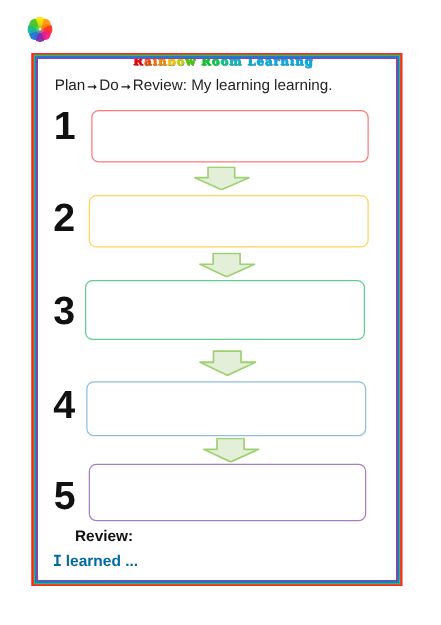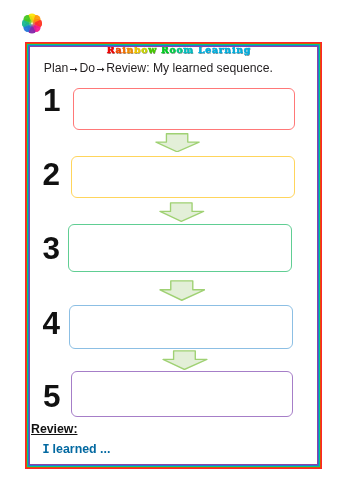--- a/index.html
+++ b/index.html
@@ -38,22 +38,22 @@
   .numlabel {
     position:absolute; font-family:"Liberation Sans", sans-serif;
     font-weight:bold; font-size:31.5px; color:#111;
     line-height:1;
   }
   .box { position:absolute; box-sizing:border-box; border:1px solid #000; border-radius:6px; background:#fff; }
 
   .arrow { position:absolute; line-height:0; }
 
   .review-label {
-    position:absolute; left:31px; top:423.0px;
-    font-weight:bold; font-size:12.3px; color:#111; line-height:1;text-decoration:underline;
+    position:absolute; left:60px; top:423.0px;
+    font-weight:bold; font-size:12.3px; color:#111; line-height:1;
   }
   .review-prompt {
     position:absolute; left:42.3px; top:442.7px;
     font-weight:bold; font-size:12.4px; color:#0369a1; line-height:1;
   }
 </style>
 </head>
 <body>
 
 <div class="page">
@@ -185,21 +185,21 @@
         <rect x="3.5" y="3.5" width="290" height="420" stroke="#2773d6" stroke-width="1" shape-rendering="crispEdges"></rect>
         <rect x="4.5" y="4.5" width="288" height="418" stroke="#8b44a5" stroke-width="1" shape-rendering="crispEdges"></rect>
       </g>
   </svg>
 
   <div class="subtitle">
     <span>Plan</span><svg class="inline-arrow" width="8" height="7" viewBox="0 0 8 7">
         <path d="M0 3.0 H5.1 V1.4 L7.4 3.5 L5.1 5.6 V4.0 H0 Z" fill="#231f20"></path>
       </svg><span>Do</span><svg class="inline-arrow" width="8" height="7" viewBox="0 0 8 7">
         <path d="M0 3.0 H5.1 V1.4 L7.4 3.5 L5.1 5.6 V4.0 H0 Z" fill="#231f20"></path>
-      </svg><span>Review: My learned sequence.</span>
+      </svg><span>Review: My learning learning.</span>
   </div>
 
   <div id="steps">
       <div class="numlabel" style="left: 43px; top: 85px;">1</div>
       <div class="box" style="left: 72.6px; top: 87.6px; width: 222.8px; height: 42px; border-color: rgb(255, 120, 120);"></div>
       <div class="numlabel" style="left: 42.5px; top: 159px;">2</div>
       <div class="box" style="left: 71.2px; top: 155.8px; width: 223.8px; height: 42px; border-color: rgb(255, 213, 92);"></div>
       <div class="numlabel" style="left: 42.5px; top: 232.5px;">3</div>
       <div class="box" style="left: 68.2px; top: 224px; width: 223.6px; height: 47.6px; border-color: rgb(96, 206, 147);"></div>
       <div class="numlabel" style="left: 42.5px; top: 307.6px;">4</div>

